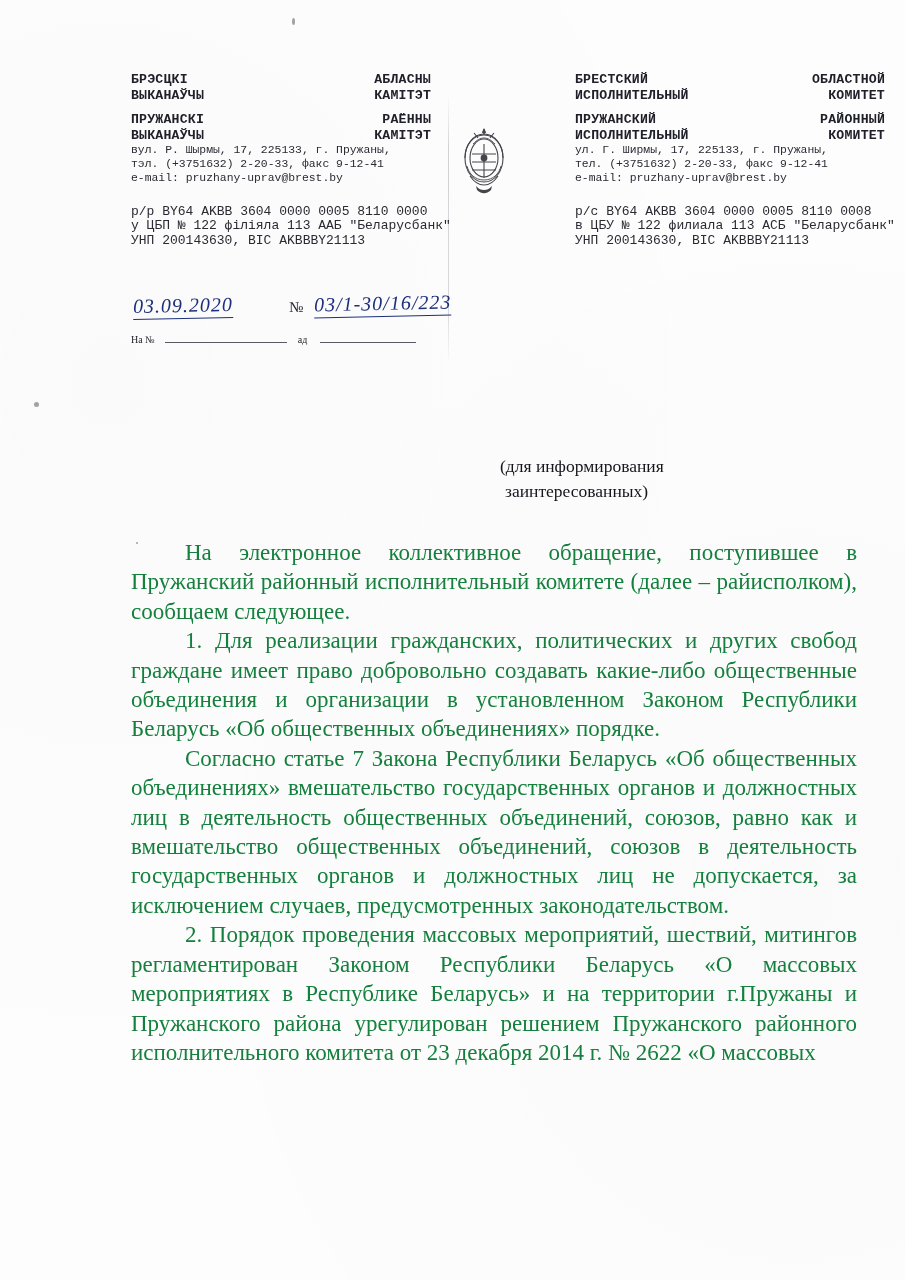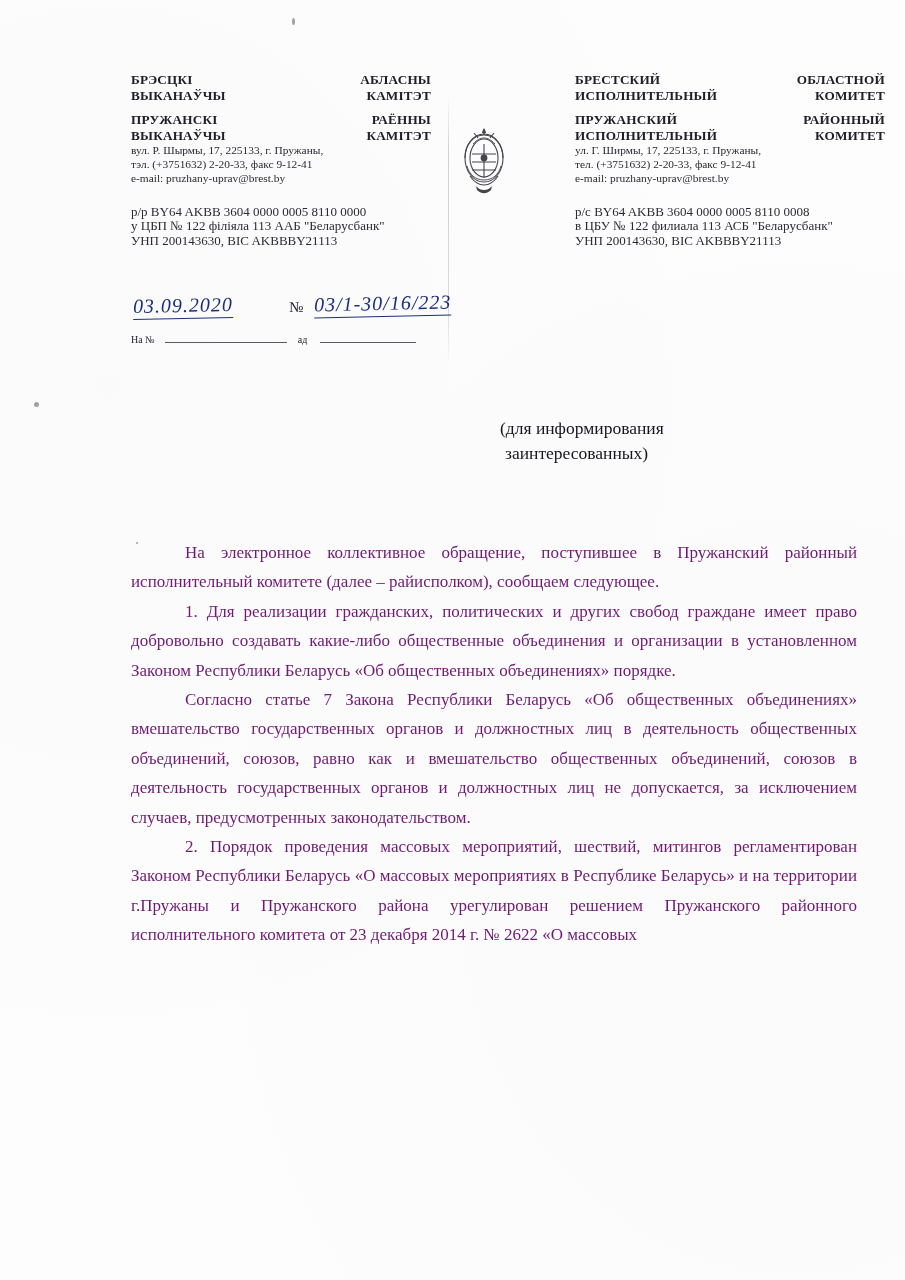--- a/index.html
+++ b/index.html
@@ -40,21 +40,21 @@
   
   .letterhead {
     position: absolute;
     top: 72px;
     left: 0;
     right: 0;
     height: 220px;
   }
   .lh-col {
     position: absolute;
-    font-family: Liberation Serif, serif;
+    font-family: Liberation Mono, monospace;
     color: #20202a;
   }
   .lh-left  { left: 131px;  width: 300px; }
   .lh-right { left: 575px;  width: 310px; }
 
   .org-line {
     font-weight: bold;
     font-size: 13.2px;
     letter-spacing: .2px;
     line-height: 15.5px;
@@ -153,38 +153,38 @@
     top: 95px;
     width: 1px;
     height: 270px;
     background: linear-gradient(to bottom, rgba(0,0,0,0) 0%, rgba(60,60,70,.22) 20%, rgba(60,60,70,.18) 80%, rgba(0,0,0,0) 100%);
   }
 
   
   .addressee {
     position: absolute;
     left: 500px;
-    top: 416px;
+    top: 454px;
     width: 340px;
     font-size: 17.5px;
     line-height: 25px;
     color: #15151c;
   }
   .addressee .l2 { margin-left: 5px; }
 
   
   .body-text {
     position: absolute;
     left: 131px;
     top: 538px;
     width: 726px;
-    font-size: 17px;
+    font-size: 23px;
     line-height: 29.4px;
     text-align: justify;
-    color: #701a75;
+    color: #15803d;
   }
   .body-text p {
     margin: 0;
     text-indent: 54px;
     text-align: justify;
   }
 </style>
 </head>
 <body>
 

